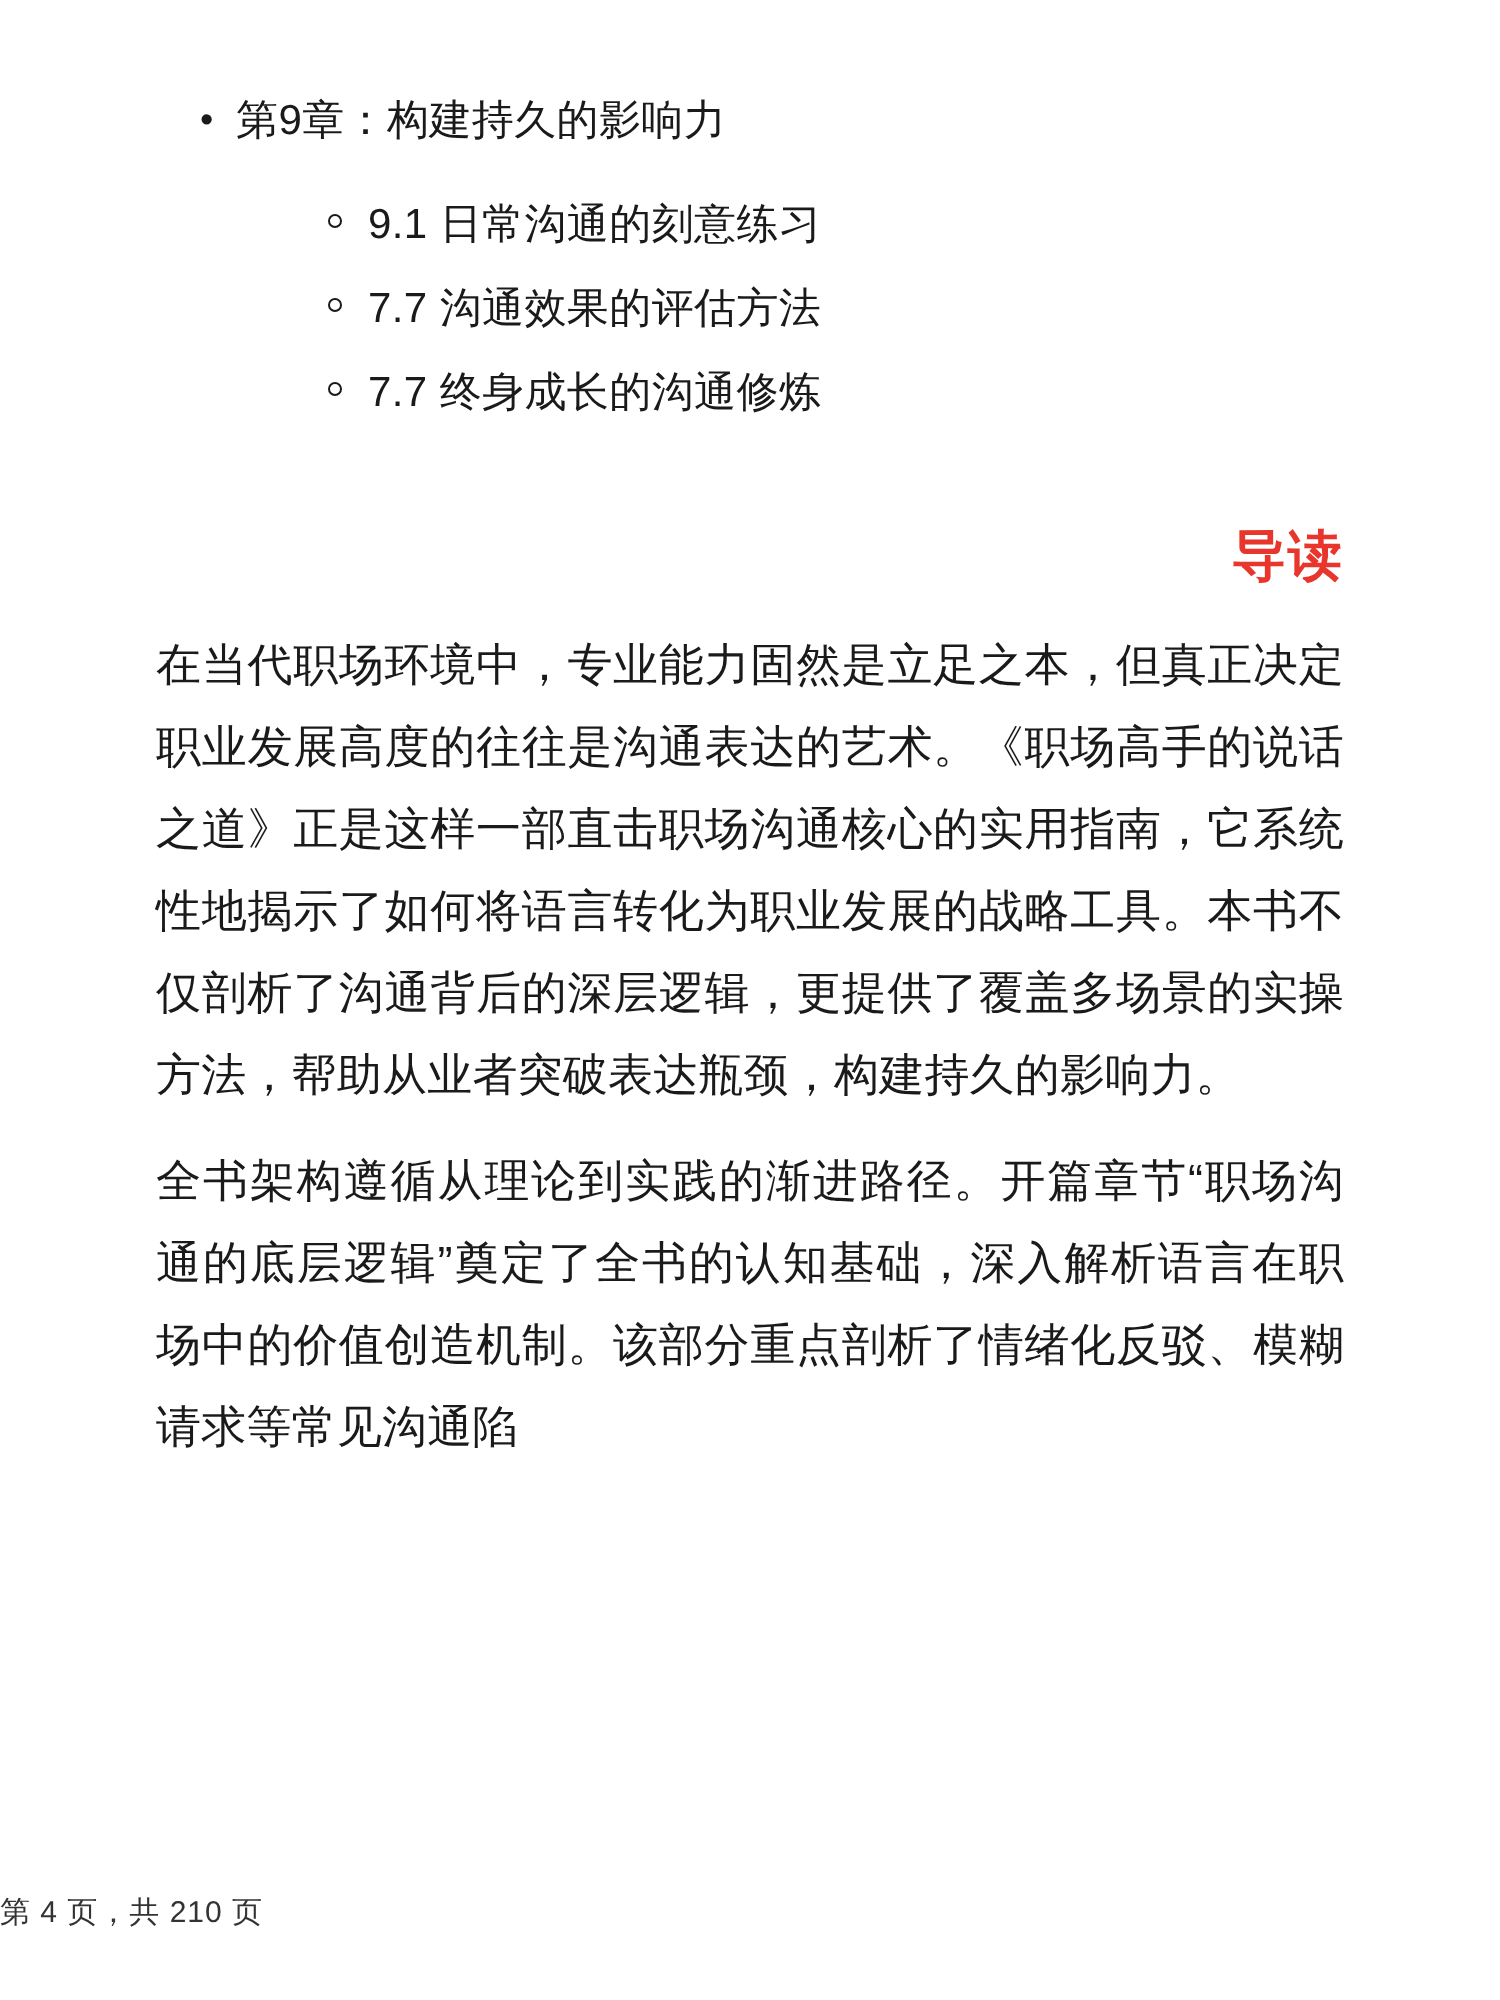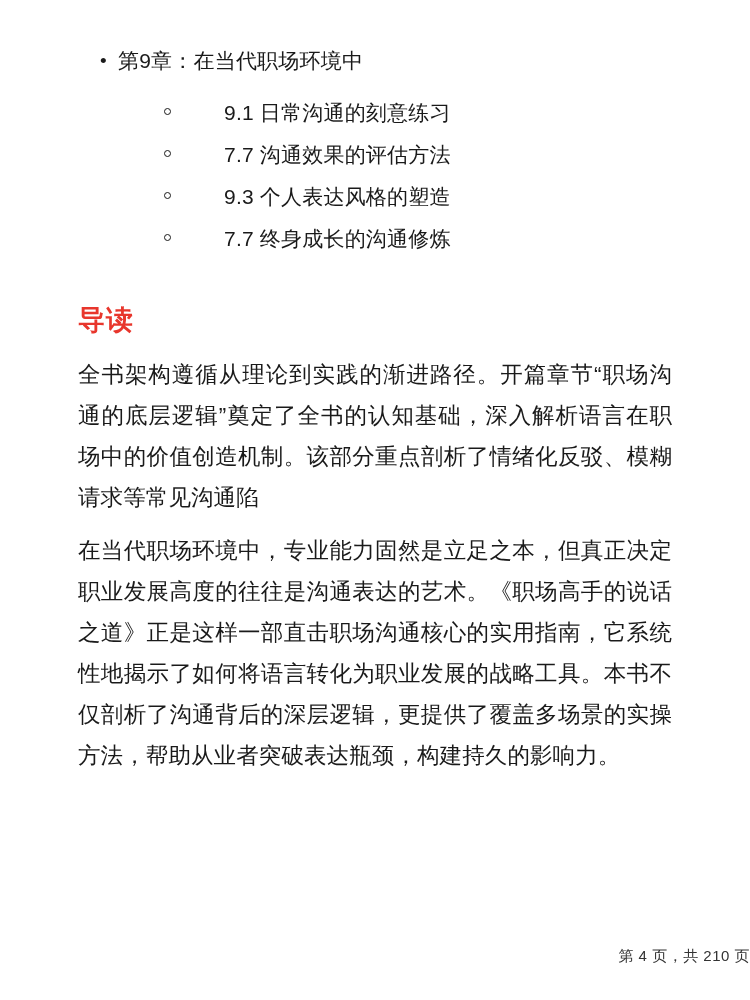--- a/index.html
+++ b/index.html
@@ -46,21 +46,20 @@
   }
 
   .toc-sublist {
     margin: 14px 0 0 0;
     padding: 0;
   }
   .toc-sub {
     display: flex;
     align-items: center;
     margin-left: 86px;
-    gap: 40px;
   }
   .toc-sub .hollow-bullet {
     flex: 0 0 auto;
     width: 20px;
     line-height: 42px;
   }
   .toc-sub .hollow-bullet i {
     display: inline-block;
     width: 7px;
     height: 7px;
@@ -78,74 +77,71 @@
     color: #1a1a1a;
   }
 
   
   .section-heading {
     margin: 42px 0 16px 0;
     font-size: 27px;
     font-weight: bold;
     color: #e8362c;
     letter-spacing: 1px;
+    text-align: right;
   }
 
   
   .body-par {
     font-size: 22.5px;
     line-height: 41px;
     color: #1a1a1a;
     text-align: justify;
     text-justify: inter-ideograph;
     margin: 0 0 12px 0;
     letter-spacing: 0.1px;
   }
 
   
   .page-footer {
     position: absolute;
     left: 0;
     right: 0;
     bottom: 34px;
-    text-align: right;
+    text-align: left;
     font-size: 15px;
     color: #333333;
     letter-spacing: 0.5px;
   }
 </style>
 </head>
 <body>
 
 <div class="page">
 
   <div class="toc-chapter">
     <span class="bullet">•</span>
-    <span class="chapter-text">第9章：在当代职场环境中</span>
+    <span class="chapter-text">第9章：构建持久的影响力</span>
   </div>
 
   <div class="toc-sublist">
     <div class="toc-sub">
       <span class="hollow-bullet"><i></i></span>
       <span class="sub-text">9.1 日常沟通的刻意练习</span>
     </div>
     <div class="toc-sub">
       <span class="hollow-bullet"><i></i></span>
       <span class="sub-text">7.7 沟通效果的评估方法</span>
     </div>
     <div class="toc-sub">
       <span class="hollow-bullet"><i></i></span>
-      <span class="sub-text">9.3 个人表达风格的塑造</span>
-    </div>
-    <div class="toc-sub">
-      <span class="hollow-bullet"><i></i></span>
       <span class="sub-text">7.7 终身成长的沟通修炼</span>
     </div>
   </div>
 
   <h2 class="section-heading">导读</h2>
 
+  <p class="body-par">在当代职场环境中，专业能力固然是立足之本，但真正决定职业发展高度的往往是沟通表达的艺术。《职场高手的说话之道》正是这样一部直击职场沟通核心的实用指南，它系统性地揭示了如何将语言转化为职业发展的战略工具。本书不仅剖析了沟通背后的深层逻辑，更提供了覆盖多场景的实操方法，帮助从业者突破表达瓶颈，构建持久的影响力。</p>
   <p class="body-par">全书架构遵循从理论到实践的渐进路径。开篇章节“职场沟通的底层逻辑”奠定了全书的认知基础，深入解析语言在职场中的价值创造机制。该部分重点剖析了情绪化反驳、模糊请求等常见沟通陷</p>
-  <p class="body-par">在当代职场环境中，专业能力固然是立足之本，但真正决定职业发展高度的往往是沟通表达的艺术。《职场高手的说话之道》正是这样一部直击职场沟通核心的实用指南，它系统性地揭示了如何将语言转化为职业发展的战略工具。本书不仅剖析了沟通背后的深层逻辑，更提供了覆盖多场景的实操方法，帮助从业者突破表达瓶颈，构建持久的影响力。</p>
 
   <div class="page-footer">第 4 页，共 210 页</div>
 
 </div>
 
 </body></html>

